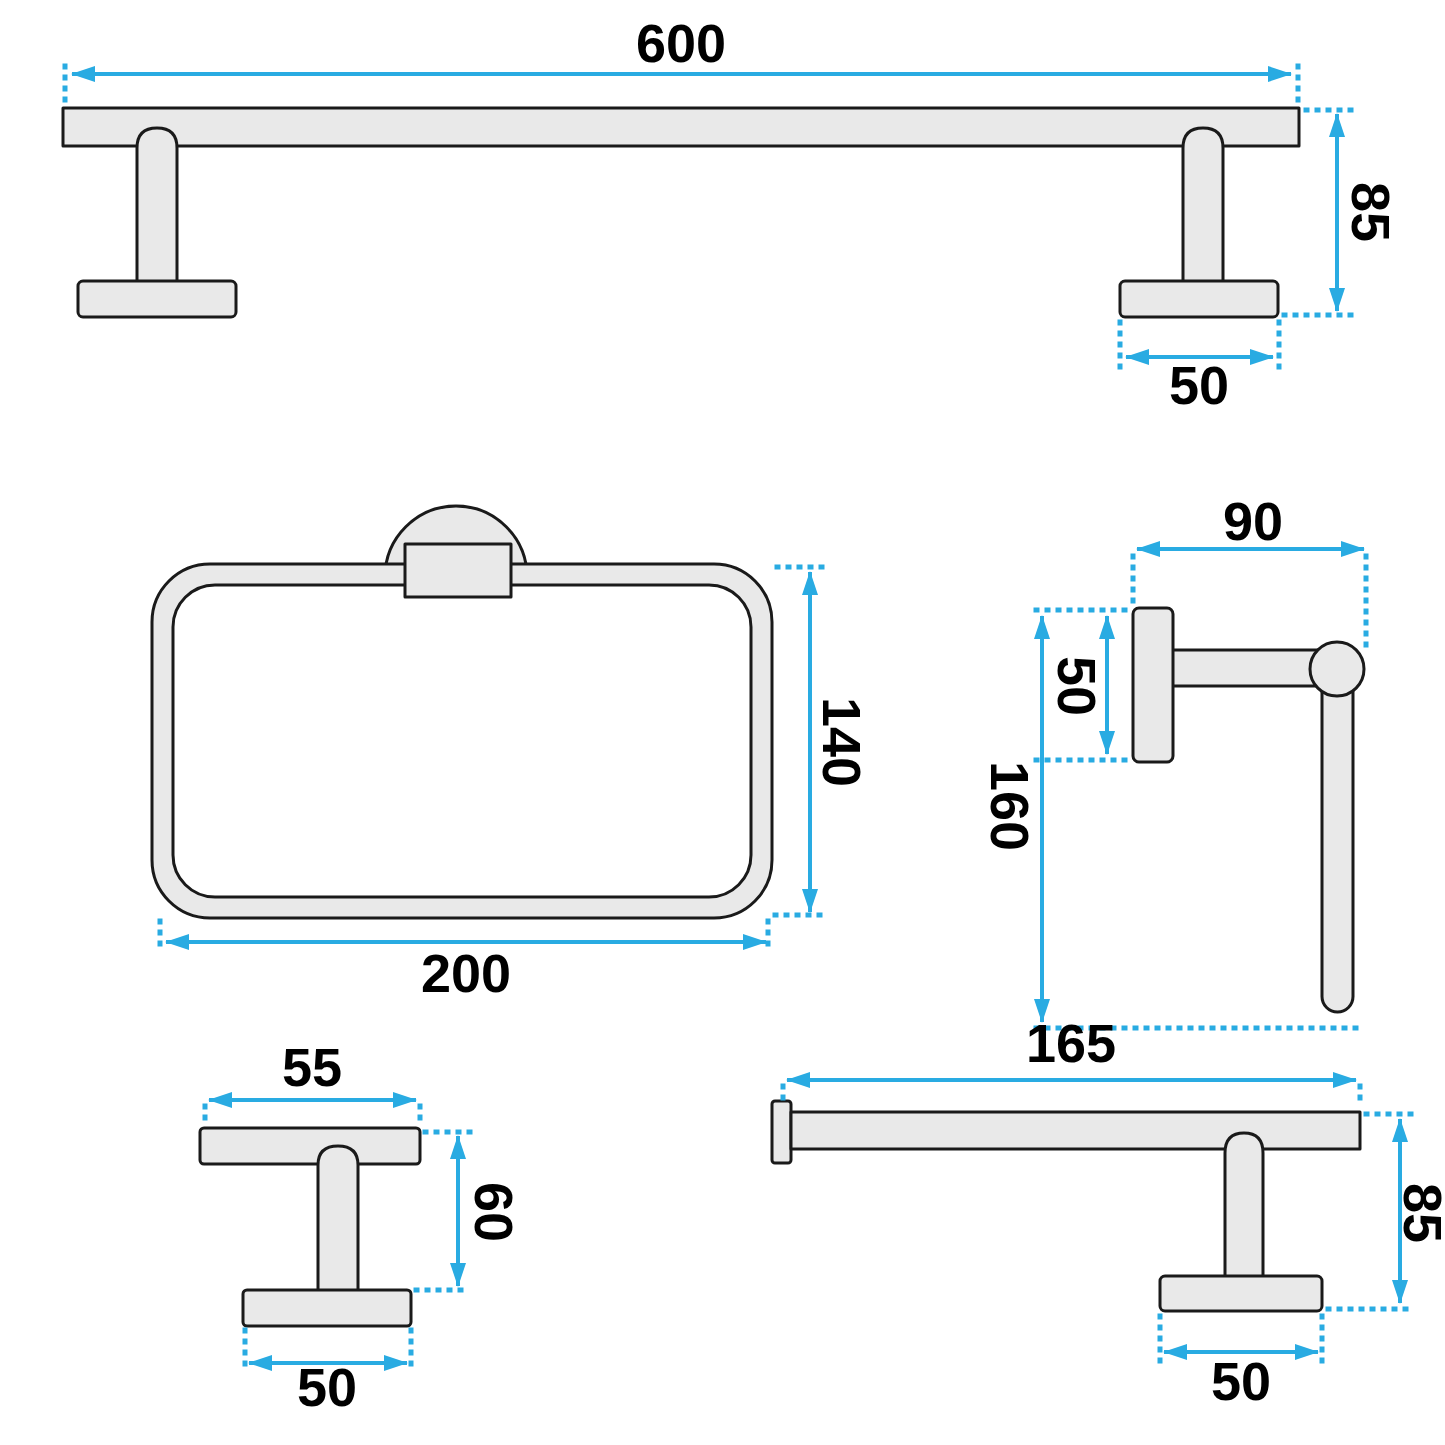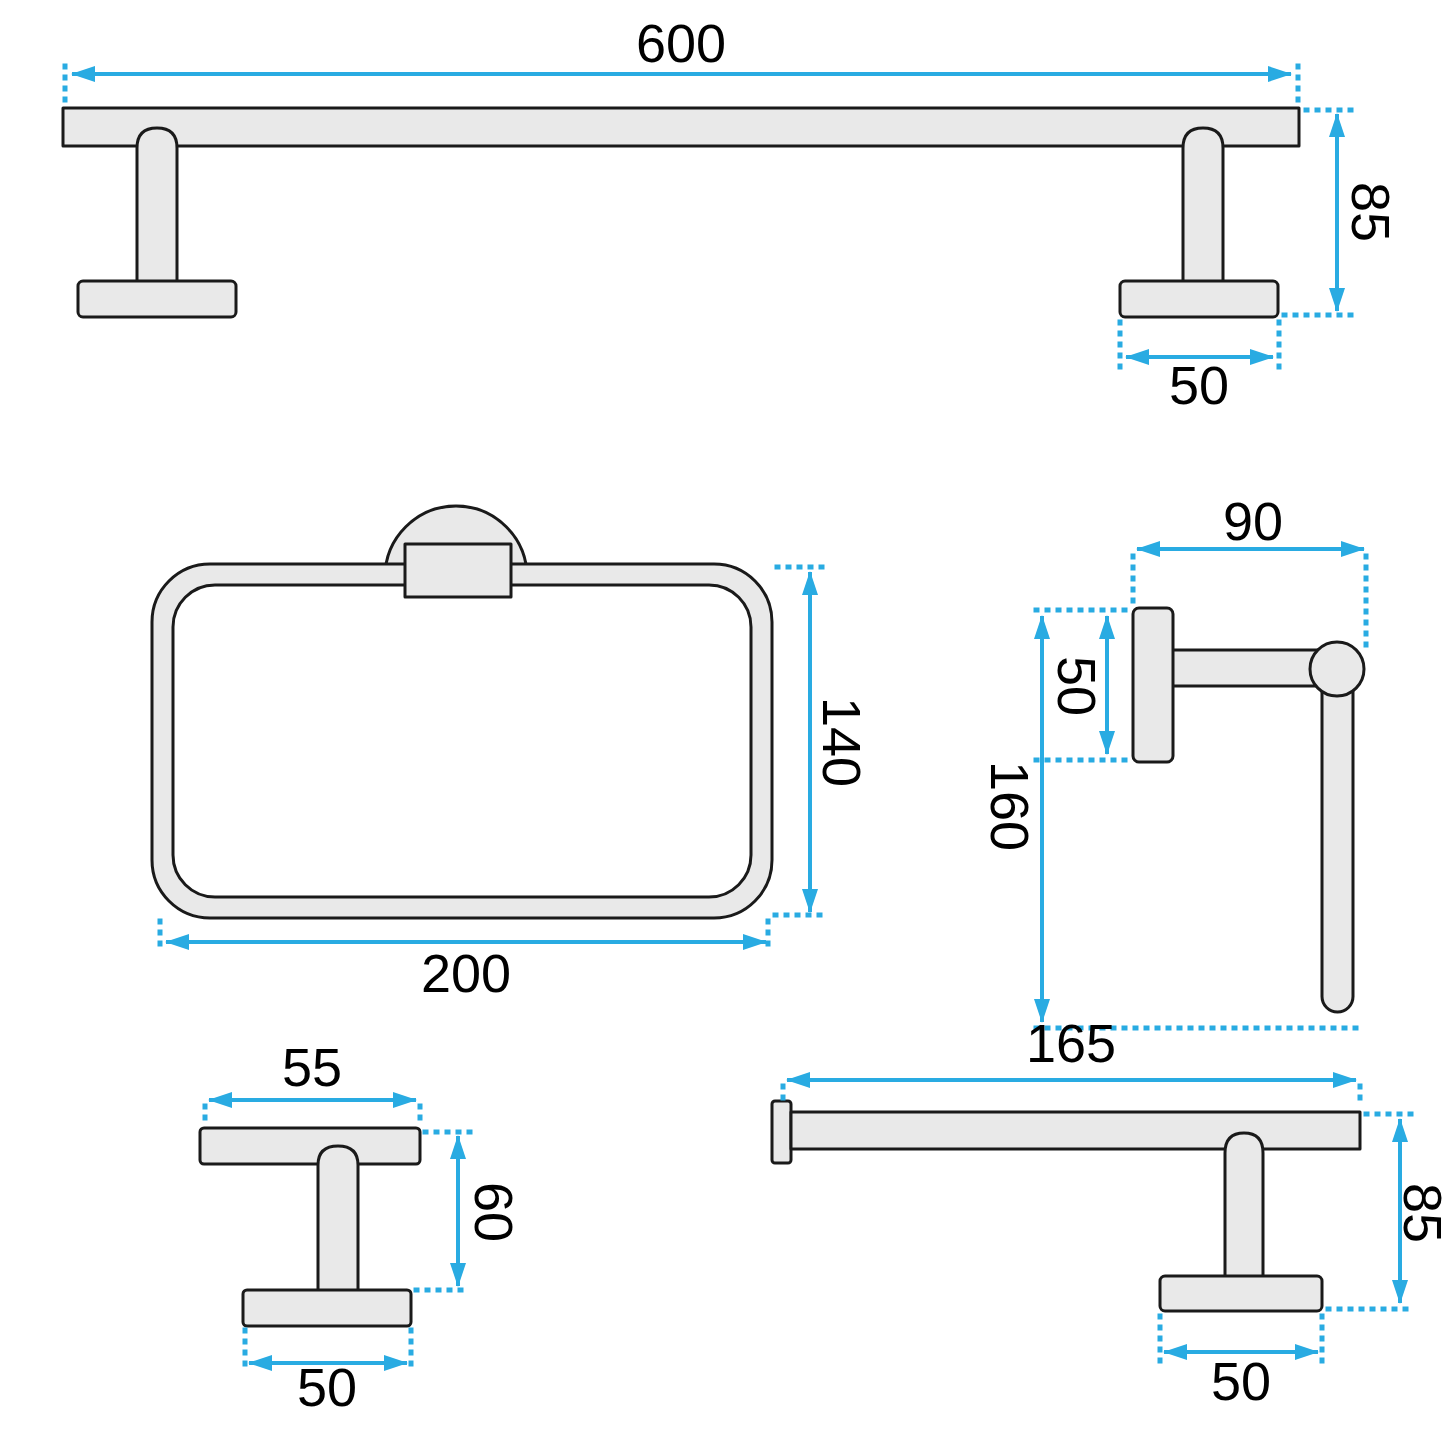--- a/index.html
+++ b/index.html
@@ -3,21 +3,21 @@
 <meta charset="utf-8">
 <style>
   :root{
     --dim:#29abe2;
     --shape-fill:#e9e9e9;
     --shape-stroke:#1a1a1a;
     --label:#000000;
     --bg:#ffffff;
   }
   html,body{margin:0;padding:0;background:var(--bg);}
-  .canvas{width:1433px;height:1445px;background:var(--bg);position:relative;}
+  .canvas{width:1433px;height:1445px;background:var(--bg);position:relative;font-weight:bold;}
   svg{display:block;}
   .shape{fill:var(--shape-fill);stroke:var(--shape-stroke);stroke-width:3;stroke-linejoin:round;}
   .hole{fill:var(--bg);stroke:var(--shape-stroke);stroke-width:3;}
   .dim{stroke:var(--dim);stroke-width:4;fill:none;}
   .ext{stroke:var(--dim);stroke-width:5;stroke-dasharray:1 10;stroke-linecap:square;fill:none;}
   .lbl{font-family:"Liberation Sans",sans-serif;font-size:54px;fill:var(--label);text-anchor:middle;}
 </style>
 </head>
 <body>
 

